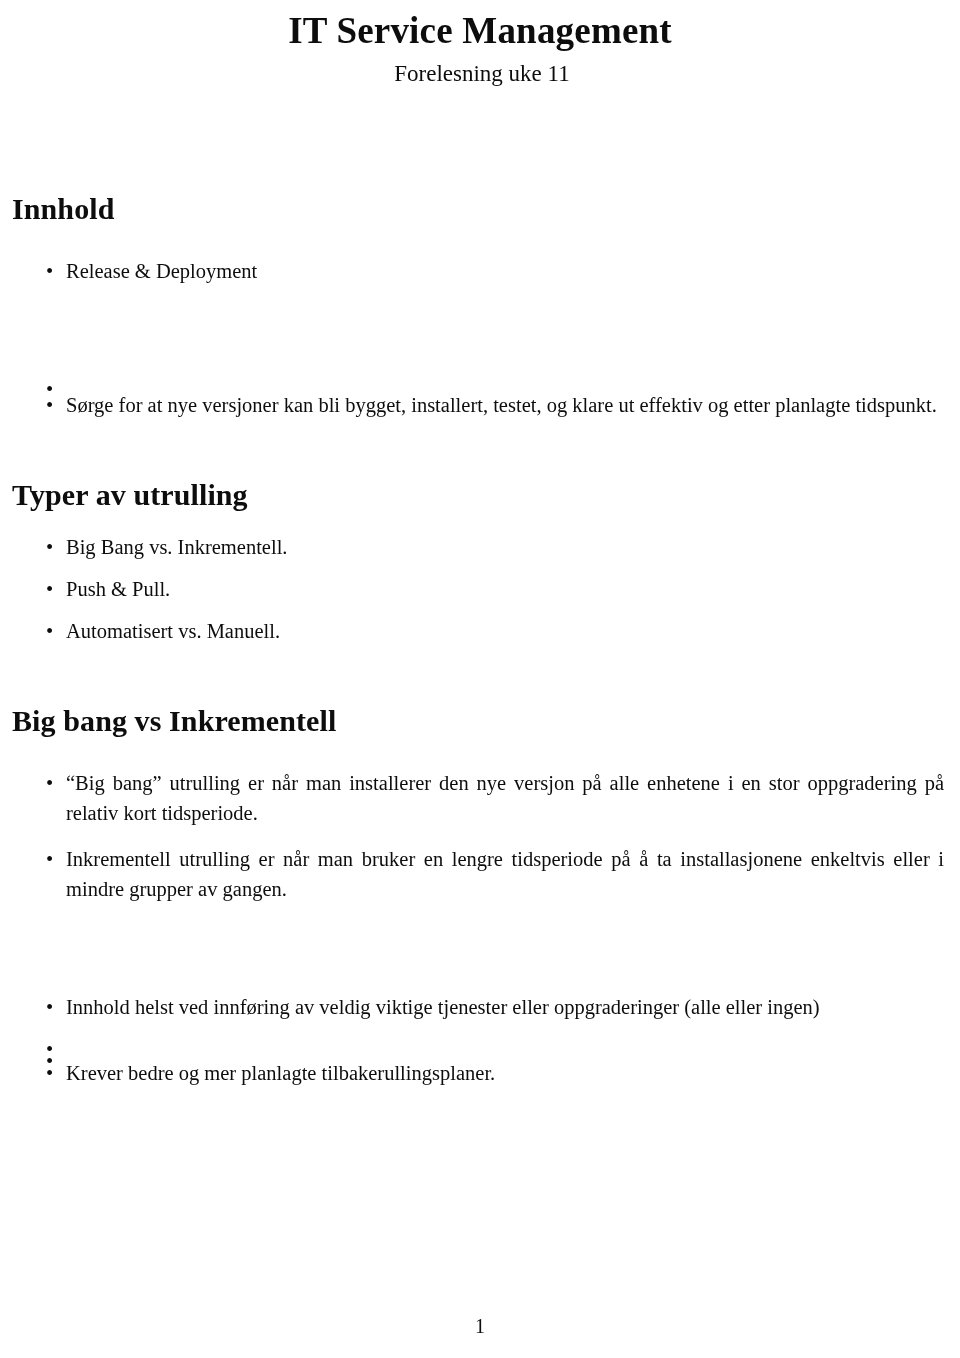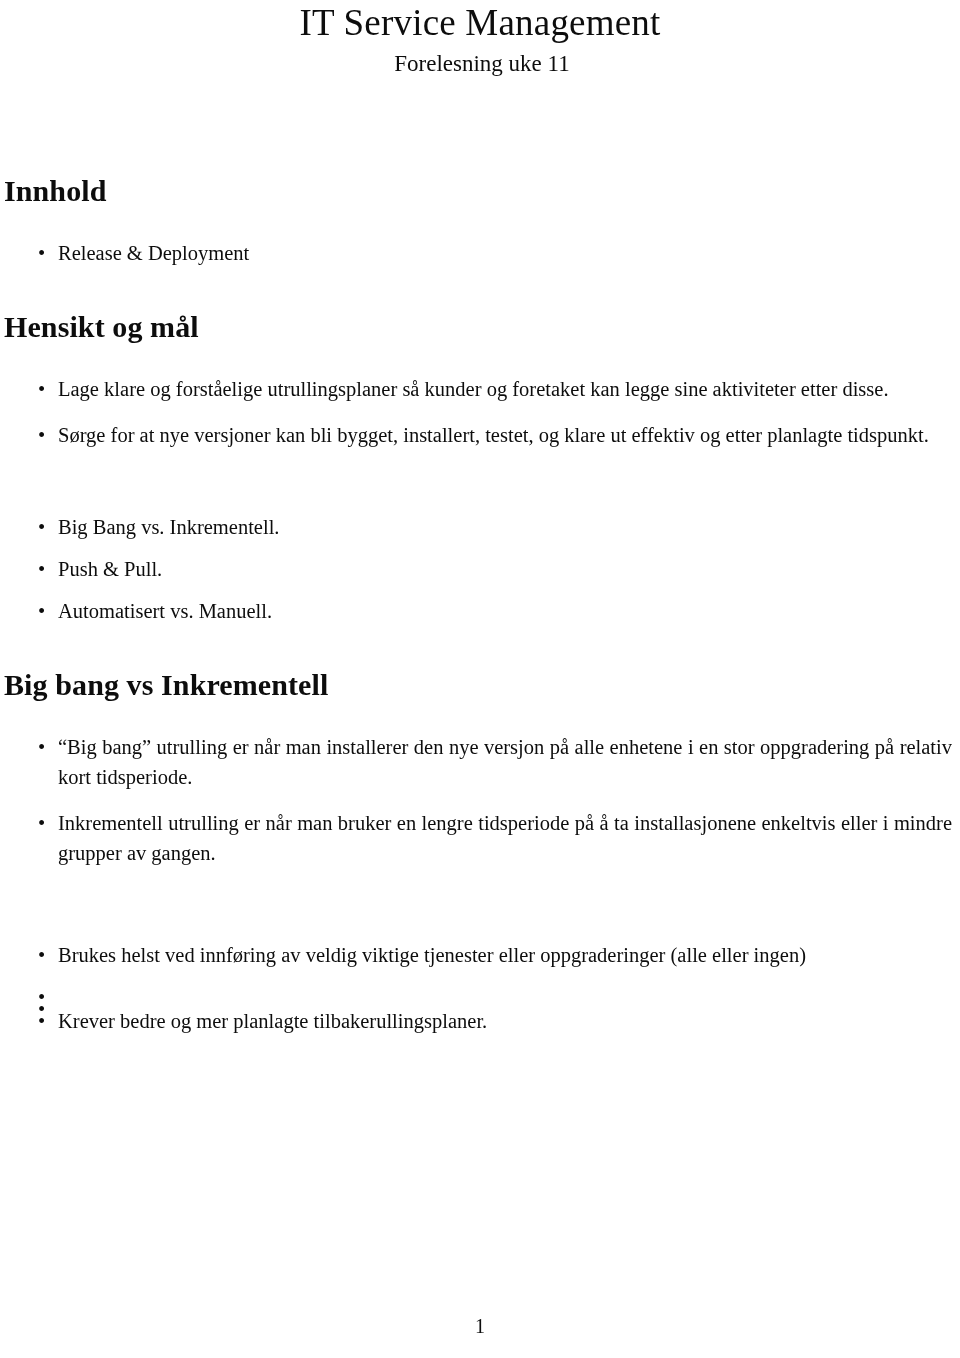--- a/index.html
+++ b/index.html
@@ -24,34 +24,34 @@
   }
 
   
   .title-block {
     text-align: center;
     padding-top: 2px;
   }
   .doc-title {
     font-size: 37px;
     line-height: 42px;
-    font-weight: normal;
+    font-weight: bold;
     letter-spacing: 0.2px;
-    margin: 0;
+    margin: 8px;
   }
   .doc-subtitle {
     font-size: 23px;
     line-height: 28px;
     font-weight: normal;
     margin: 6px 0 0 4px;
   }
 
   
   .section {
-    margin: 0;
+    margin: 8px;
     padding: 0 6px 0 4px;
   }
   .section-heading {
     font-weight: bold;
     font-size: 30px;
     line-height: 34px;
     margin: 0;
     padding: 0;
     letter-spacing: 0.1px;
   }
@@ -116,38 +116,37 @@
       <li class="bullet-item">
         <span class="dot">•</span>
         <span>Release &amp; Deployment</span>
       </li>
     </ul>
   </div>
 
   <div class="gap-lg"></div>
 
   <div class="section">
-    <h2 class="section-heading">Hensikt og mål</h2>
-    <div class="gap-md"></div>
-    <ul class="bullet-list">
-      <li class="bullet-item">
-        <span class="dot">•</span>
-        <span>Lage klare og forståelige utrullingsplaner så kunder og foretaket kan legge sine aktiviteter etter disse.</span>
+    <div class="gap-md"></div>
+    <ul class="bullet-list">
+      <li class="bullet-item">
+        <span class="dot">•</span>
       </li>
       <div class="gap-para"></div>
       <li class="bullet-item">
         <span class="dot">•</span>
         <span>Sørge for at nye versjoner kan bli bygget, installert, testet, og klare ut effektiv og etter planlagte tidspunkt.</span>
       </li>
     </ul>
   </div>
 
   <div class="gap-lg"></div>
 
   <div class="section">
+    <h2 class="section-heading">Typer av utrulling</h2>
     <div class="gap-sm"></div>
     <ul class="bullet-list">
       <li class="bullet-item">
         <span class="dot">•</span>
         <span>Big Bang vs. Inkrementell.</span>
       </li>
       <div class="gap-xs"></div>
       <li class="bullet-item">
         <span class="dot">•</span>
         <span>Push &amp; Pull.</span>
@@ -178,21 +177,21 @@
     </ul>
   </div>
 
   <div class="gap-lg"></div>
 
   <div class="section">
     <div class="gap-md"></div>
     <ul class="bullet-list">
       <li class="bullet-item">
         <span class="dot">•</span>
-        <span>Brukes helst ved innføring av veldig viktige tjenester eller oppgraderinger (alle eller ingen)</span>
+        <span>Innhold helst ved innføring av veldig viktige tjenester eller oppgraderinger (alle eller ingen)</span>
       </li>
       <div class="gap-xs"></div>
       <li class="bullet-item">
         <span class="dot">•</span>
       </li>
       <div class="gap-xs"></div>
       <li class="bullet-item">
         <span class="dot">•</span>
       </li>
       <div class="gap-xs"></div>

